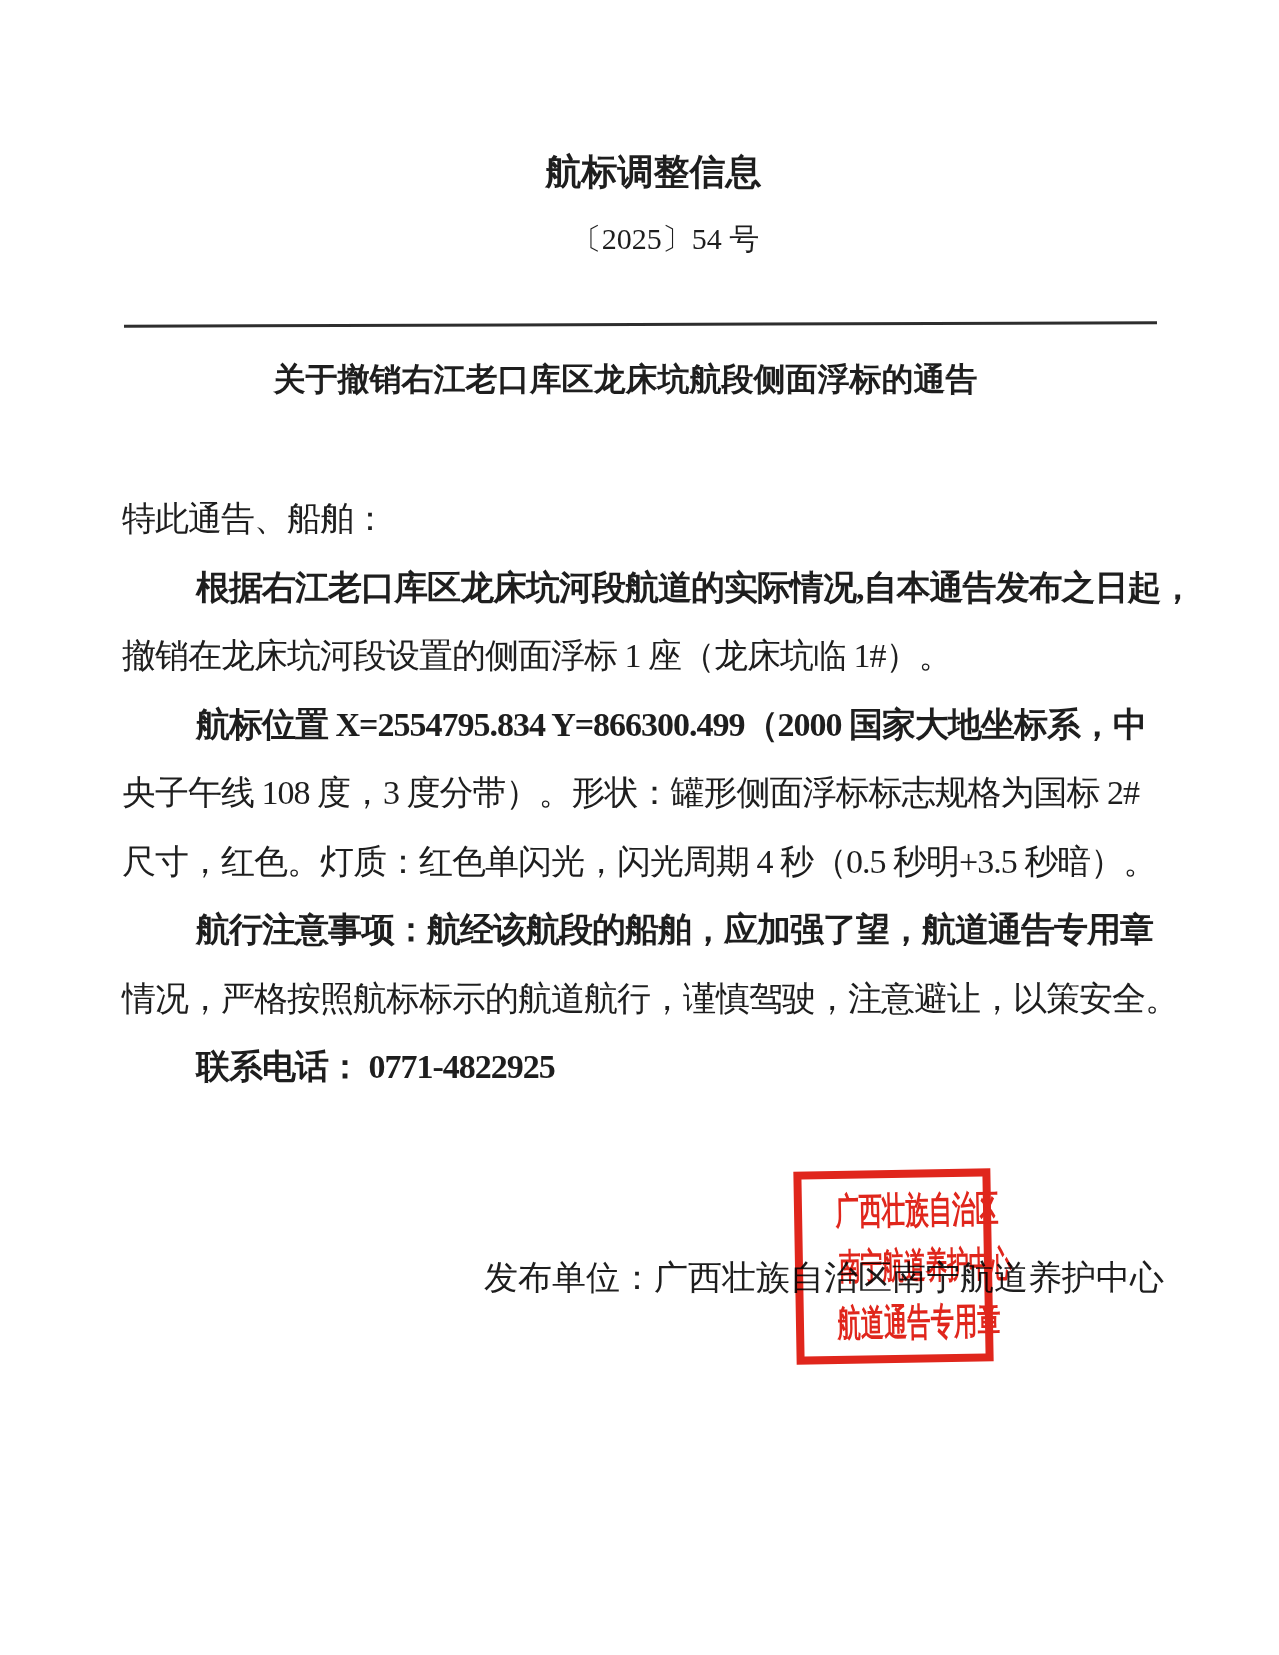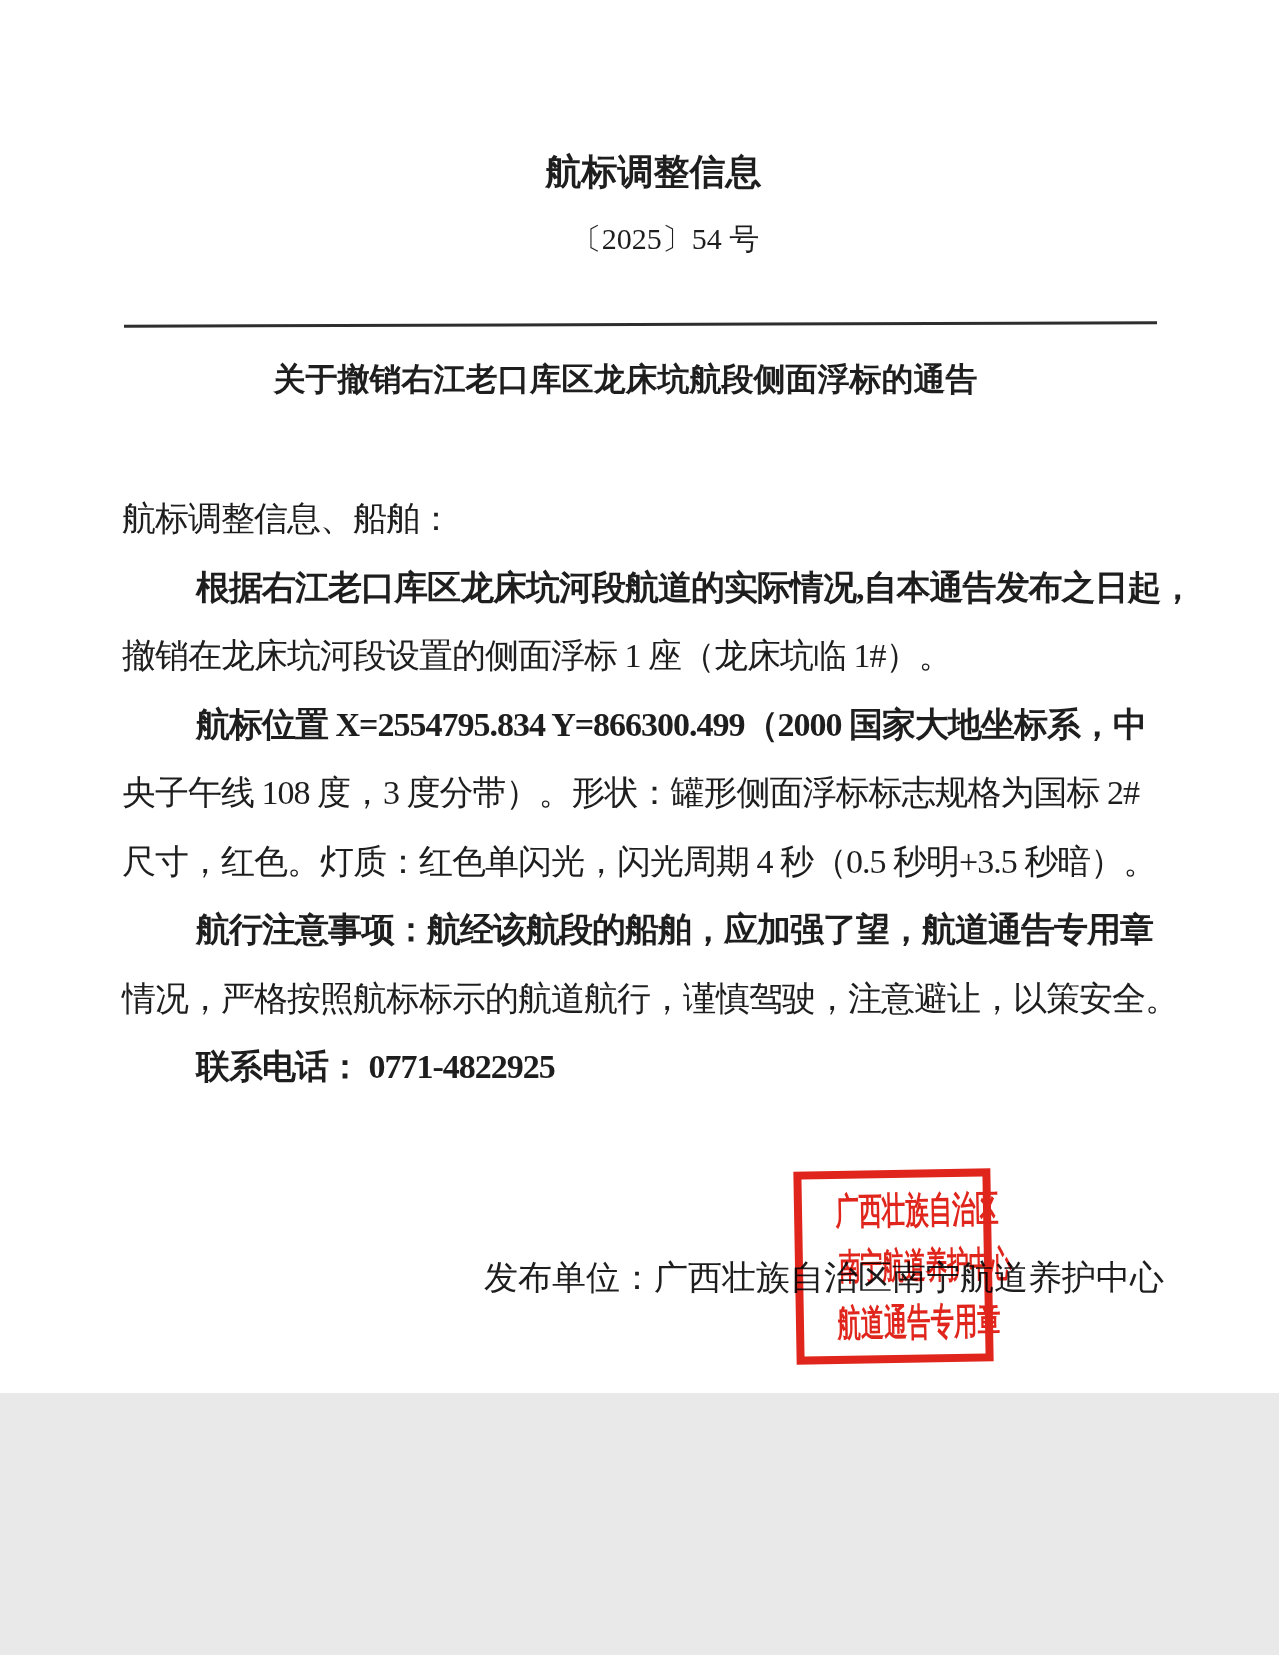--- a/index.html
+++ b/index.html
@@ -1,18 +1,18 @@
 <!DOCTYPE html>
 <html><head>
 <meta charset="utf-8">
 <style>
   html,body{margin:0;padding:0;background:#e9e9e9;}
   .page{
     position:relative;
-    width:1279px;height:1393px;
+    width:1279px;height:1655px;
     margin:0 auto;
     background:#ffffff;
     font-family:"Liberation Serif","DejaVu Serif",serif;
     color:#1e1e1e;
     overflow:hidden;
   }
   .doc-title{
     position:absolute;top:148px;left:0;width:100%;
     text-align:center;font-size:36px;font-weight:700;
     letter-spacing:0px;transform:translateX(14px);
@@ -73,21 +73,21 @@
 
   <div class="doc-title">航标调整信息</div>
 
   <div class="doc-number">〔2025〕54 号</div>
 
   <div class="divider"></div>
 
   <div class="subtitle">关于撤销右江老口库区龙床坑航段侧面浮标的通告</div>
 
   <div class="body-text">
-    <div class="line">航标调整信息、船舶：</div>
+    <div class="line">特此通告、船舶：</div>
     <div class="line indent">根据右江老口库区龙床坑河段航道的实际情况,自本通告发布之日起，</div>
     <div class="line">撤销在龙床坑河段设置的侧面浮标 1 座（龙床坑临 1#）。</div>
     <div class="line indent">航标位置 X=2554795.834  Y=866300.499（2000 国家大地坐标系，中</div>
     <div class="line">央子午线 108 度，3 度分带）。形状：罐形侧面浮标标志规格为国标 2#</div>
     <div class="line">尺寸，红色。灯质：红色单闪光，闪光周期 4 秒（0.5 秒明+3.5 秒暗）。</div>
     <div class="line indent">航行注意事项：航经该航段的船舶，应加强了望，航道通告专用章</div>
     <div class="line">情况，严格按照航标标示的航道航行，谨慎驾驶，注意避让，以策安全。</div>
     <div class="line indent">联系电话： 0771-4822925</div>
   </div>
 

